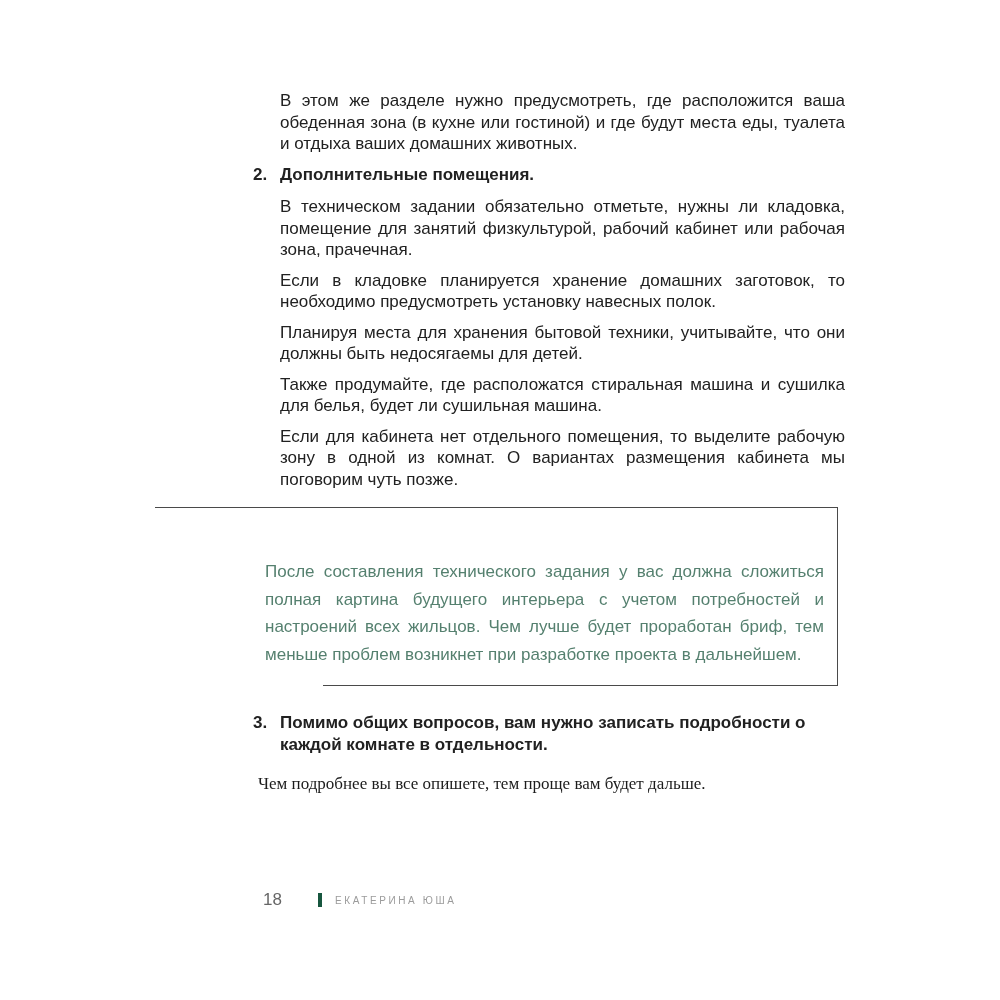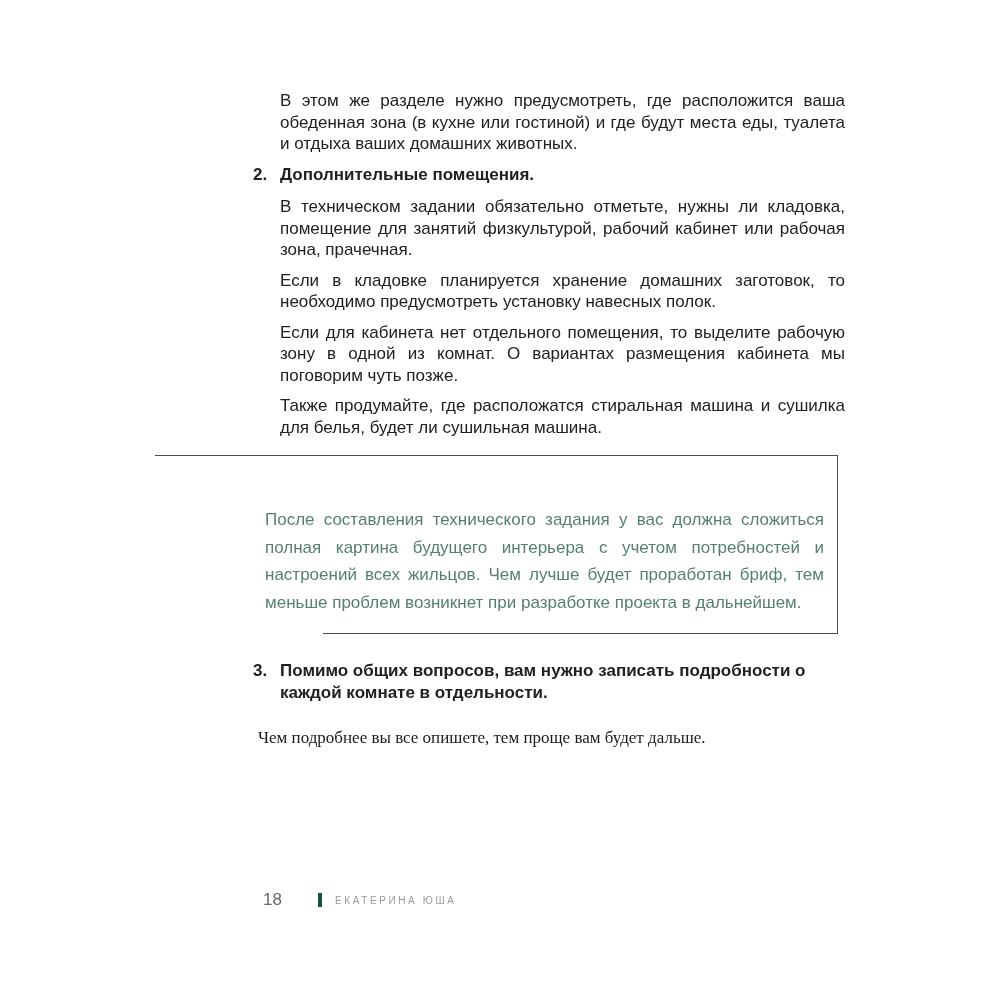--- a/index.html
+++ b/index.html
@@ -47,21 +47,21 @@
     color: #55806f;
     font-size: 17px;
     line-height: 27.5px;
     text-align: justify;
     margin-top: 24px;
   }
 
   .closing {
     font-family: "Liberation Serif", serif;
     font-size: 17px;
-    margin: 24px 0 0 5px;
+    margin: 18px 0 0 5px;
     color: #1c1c1c;
   }
 
   .footer {
     position: absolute;
     left: 263px;
     top: 892px;
     display: flex;
     align-items: center;
     height: 16px;
@@ -92,22 +92,23 @@
 
     <p class="para">В этом же разделе нужно предусмотреть, где расположится ваша обеденная зона (в кухне или гостиной) и где будут места еды, туалета и отдыха ваших домашних животных.</p>
 
     <div class="numbered-heading">
       <span class="num">2.</span>
       <span class="htext">Дополнительные помещения.</span>
     </div>
 
     <p class="para">В техническом задании обязательно отметьте, нужны ли кладовка, помещение для занятий физкультурой, рабочий кабинет или рабочая зона, прачечная.</p>
     <p class="para">Если в кладовке планируется хранение домашних заготовок, то необходимо предусмотреть установку навесных полок.</p>
+    <p class="para">Планируя места для хранения бытовой техники, учитывайте, что они должны быть недосягаемы для детей.</p>
+    <p class="para">Также продумайте, где расположатся стиральная машина и сушилка для белья, будет ли сушильная машина.</p>
     <p class="para">Если для кабинета нет отдельного помещения, то выделите рабочую зону в одной из комнат. О вариантах размещения кабинета мы поговорим чуть позже.</p>
-    <p class="para">Также продумайте, где расположатся стиральная машина и сушилка для белья, будет ли сушильная машина.</p>
 
     <div class="quote-box">
       <div class="qb-line qb-top"></div>
       <div class="qb-line qb-right"></div>
       <div class="qb-line qb-bottom"></div>
       <div class="quote-text">После составления технического задания у вас должна сложиться полная картина будущего интерьера с учетом потребностей и настроений всех жильцов. Чем лучше будет проработан бриф, тем меньше проблем возникнет при разработке проекта в дальнейшем.</div>
     </div>
 
     <div class="numbered-heading">
       <span class="num">3.</span>

